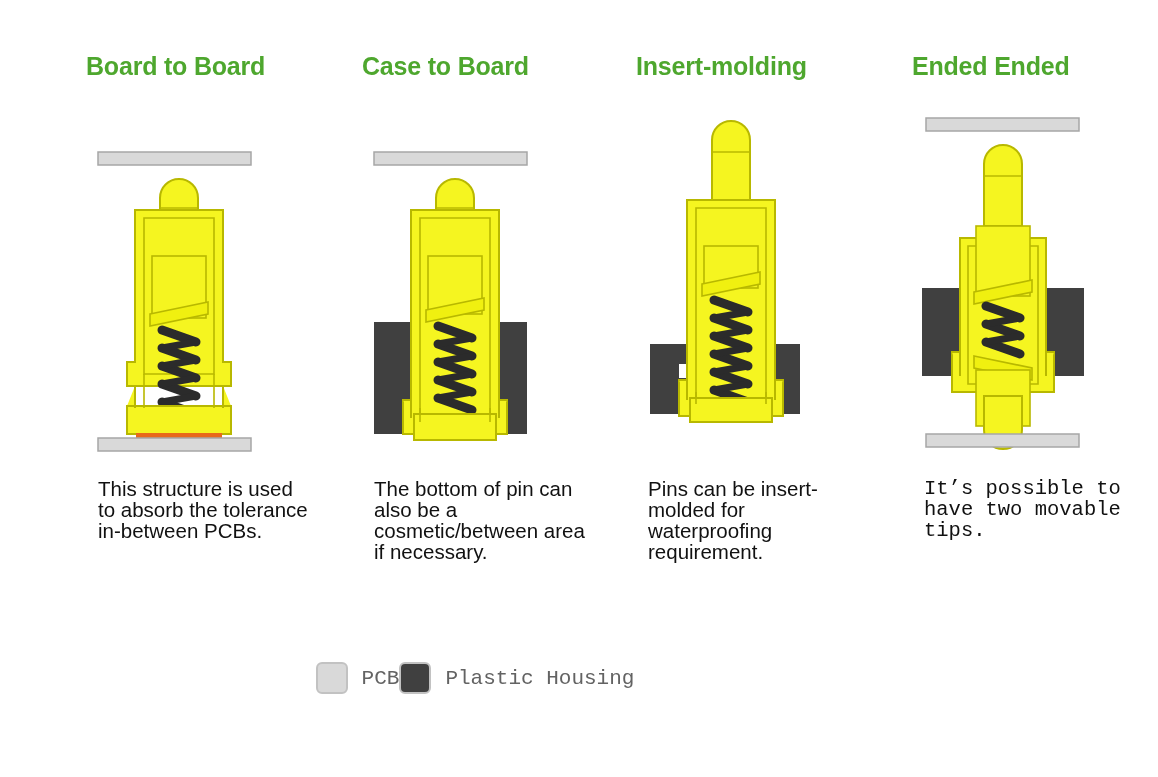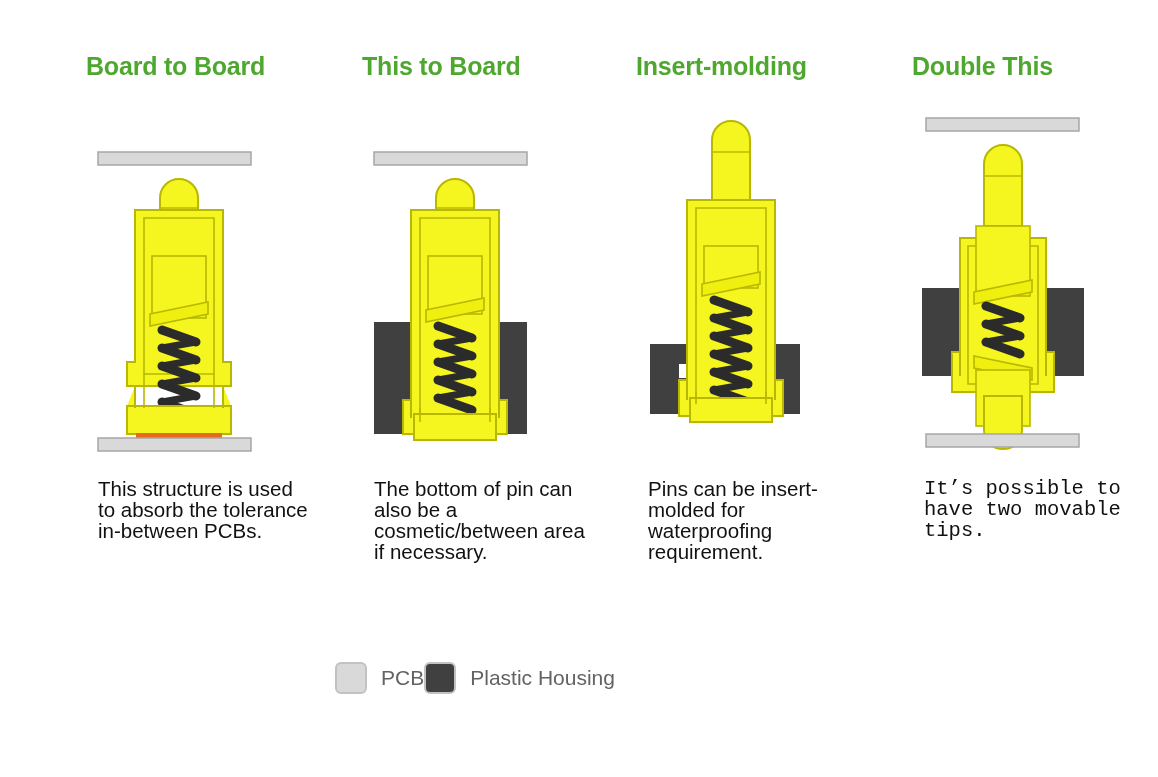--- a/index.html
+++ b/index.html
@@ -66,20 +66,21 @@
   .caption-3 { width: 225px; font-family: Liberation Mono, monospace; }
 
   .legend {
     position: absolute;
     left: 0;
     top: 662px;
     width: 926px;
     display: flex;
     justify-content: center;
     align-items: center;
+    font-family: Liberation Mono, monospace;
   }
   .legend-item {
     display: flex;
     align-items: center;
     gap: 14px;
   }
   .swatch {
     width: 32px;
     height: 32px;
     border-radius: 6px;
@@ -145,21 +146,21 @@
 
         <rect x="62" y="325" width="86" height="6" fill="#e8691a"></rect>
 
         <rect x="24" y="330" width="153" height="13" fill="#d9d9d9" stroke="#a6a6a6" stroke-width="1.5"></rect>
       </svg>
     </div>
     <div class="caption">This structure is used to absorb the tolerance in-between PCBs.</div>
   </div>
 
   <div class="col col-1">
-    <div class="heading">This to Board</div>
+    <div class="heading">Case to Board</div>
     <div class="figure">
       <svg width="276" height="350" viewBox="0 0 276 350" xmlns="http://www.w3.org/2000/svg">
 
         <rect x="24" y="44" width="153" height="13" fill="#d9d9d9" stroke="#a6a6a6" stroke-width="1.5"></rect>
 
         <rect x="24" y="214" width="153" height="112" fill="#404040"></rect>
 
         <path d="M 86 90 a 19 19 0 0 1 38 0 L 124 150 L 86 150 Z" fill="#f5f520" stroke="#b8b800" stroke-width="2"></path>
         <line x1="86" y1="100" x2="124" y2="100" stroke="#b8b800" stroke-width="1.4"></line>
         <rect x="86" y="148" width="38" height="62" fill="#f5f520" stroke="#b8b800" stroke-width="2"></rect>
@@ -218,21 +219,21 @@
         </g>
         <path d="M 66 290 L 148 290 L 148 314 L 66 314 Z" fill="#f5f520" stroke="#b8b800" stroke-width="2"></path>
         <path d="M 55 272 L 63 272 L 63 292 M 159 272 L 151 272 L 151 292" fill="#f5f520" stroke="#b8b800" stroke-width="2"></path>
         <path d="M 72 284 L 72 296 M 142 284 L 142 296" stroke="#b8b800" stroke-width="1.6" fill="none"></path>
       </svg>
     </div>
     <div class="caption">Pins can be insert-molded for waterproofing requirement.</div>
   </div>
 
   <div class="col col-3">
-    <div class="heading">Double This</div>
+    <div class="heading">Ended Ended</div>
     <div class="figure" style="top:0;">
       <svg width="276" height="460" viewBox="0 0 276 460" xmlns="http://www.w3.org/2000/svg">
 
         <rect x="26" y="118" width="153" height="13" fill="#d9d9d9" stroke="#a6a6a6" stroke-width="1.5"></rect>
 
         <rect x="22" y="288" width="162" height="88" fill="#404040"></rect>
 
         <path d="M 84 164 a 19 19 0 0 1 38 0 L 122 228 L 84 228 Z" fill="#f5f520" stroke="#b8b800" stroke-width="2"></path>
         <line x1="84" y1="176" x2="122" y2="176" stroke="#b8b800" stroke-width="1.4"></line>
         <rect x="84" y="226" width="38" height="52" fill="#f5f520" stroke="#b8b800" stroke-width="2"></rect>

